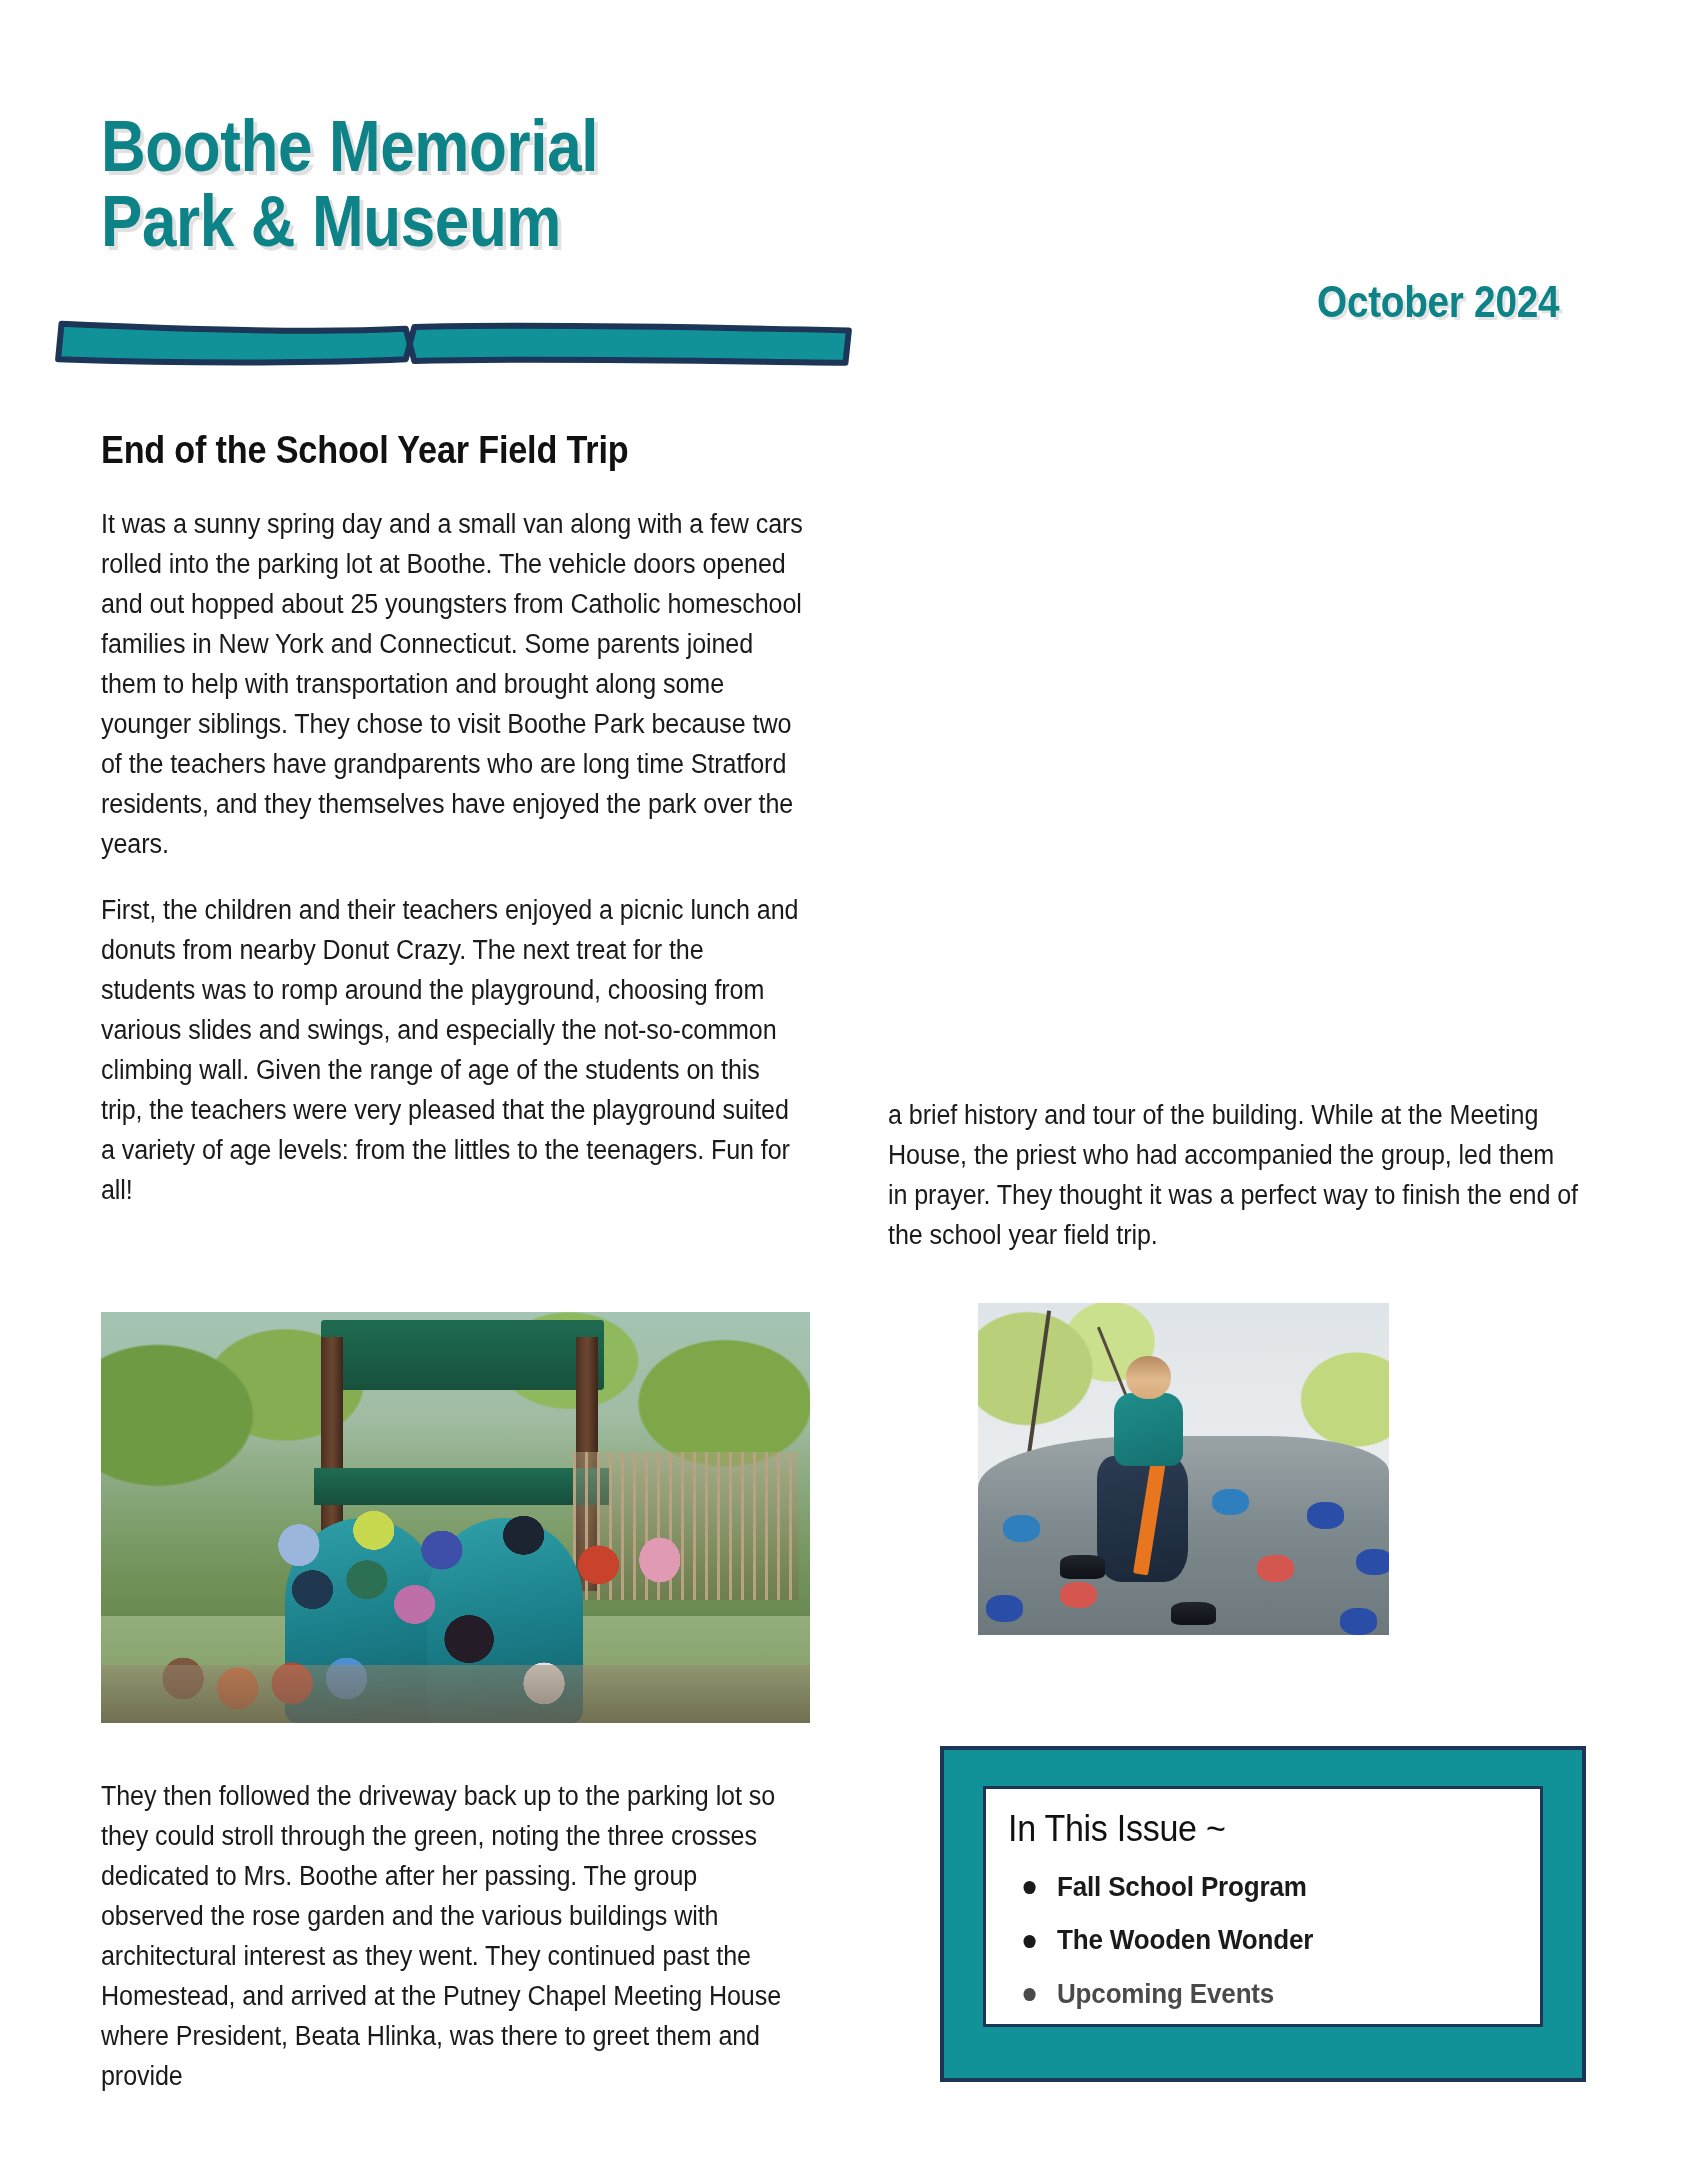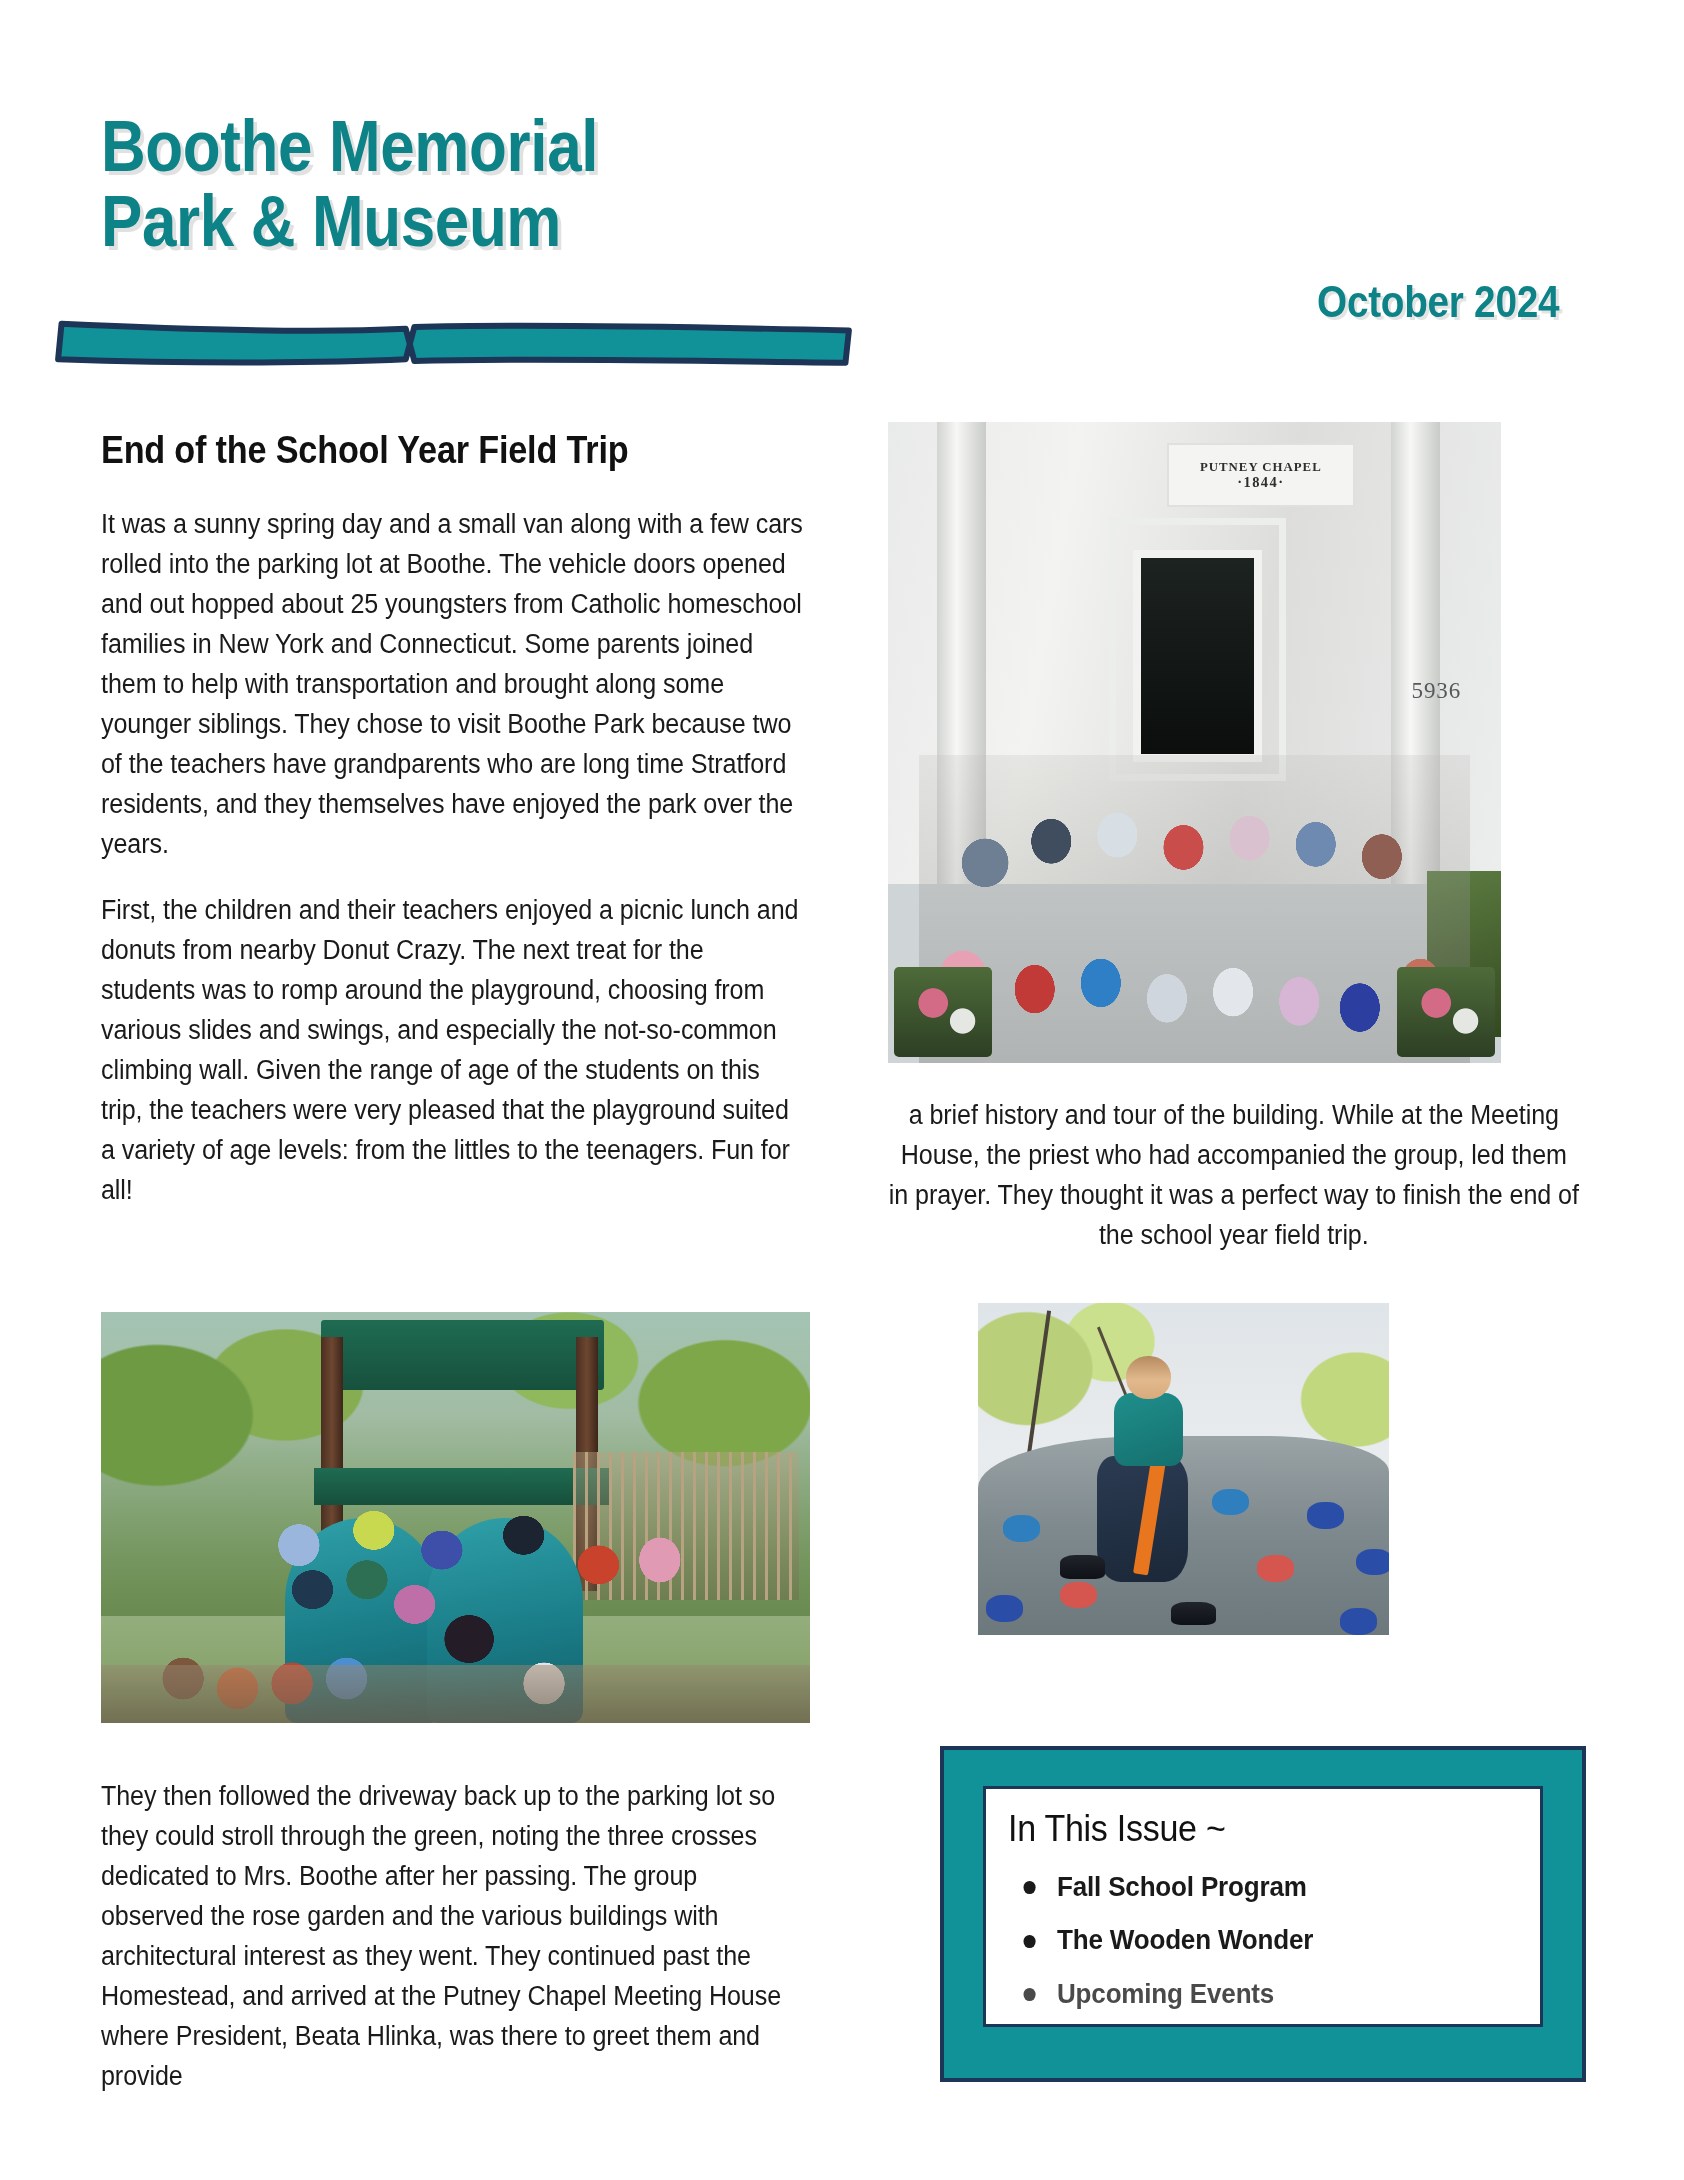--- a/index.html
+++ b/index.html
@@ -326,43 +326,24 @@
 
     <p class="body">It was a sunny spring day and a small van along with a few cars rolled into the parking lot at Boothe. The vehicle doors opened and out hopped about 25 youngsters from Catholic homeschool families in New York and Connecticut. Some parents joined them to help with transportation and brought along some younger siblings. They chose to visit Boothe Park because two of the teachers have grandparents who are long time Stratford residents, and they themselves have enjoyed the park over the years.</p>
 
     <p class="body">First, the children and their teachers enjoyed a picnic lunch and donuts from nearby Donut Crazy. The next treat for the students was to romp around the playground, choosing from various slides and swings, and especially the not-so-common climbing wall. Given the range of age of the students on this trip, the teachers were very pleased that the playground suited a variety of age levels: from the littles to the teenagers. Fun for all!</p>
   </div>
 
   <div style="position:absolute;left:101px;top:1776px;width:707px;">
     <p class="body">They then followed the driveway back up to the parking lot so they could stroll through the green, noting the three crosses dedicated to Mrs. Boothe after her passing. The group observed the rose garden and the various buildings with architectural interest as they went.  They continued past the Homestead, and arrived at the Putney Chapel Meeting House where President, Beata Hlinka, was there to greet them and provide</p>
   </div>
 
-  <div style="position:absolute;left:888px;top:1095px;width:695px;text-align:center;">
+  <div style="position:absolute;left:888px;top:1095px;width:695px;">
     <p class="body">a brief history and tour of the building. While at the Meeting House, the priest who had accompanied the group, led them in prayer. They thought it was a perfect way to finish the end of the school year field trip.</p>
   </div>
 
-  <div class="photo" id="photo-chapel">
-    <div class="chapel-wall"></div>
-    <div class="chapel-pilaster" style="left:8%;"></div>
-    <div class="chapel-pilaster" style="right:10%;"></div>
-    <div class="chapel-frame"></div>
-    <div class="chapel-door"></div>
-
-    <div class="chapel-sign">
-      <span class="sign-top">PUTNEY CHAPEL</span>
-      <span class="sign-year">·1844·</span>
-    </div>
-
-    <div class="chapel-num">5936</div>
-
-    <div class="chapel-green"></div>
-    <div class="chapel-crowd"></div>
-    <div class="chapel-flowers-l"></div>
-    <div class="chapel-flowers-r"></div>
-  </div>
 
   <div class="photo" id="photo-playground">
     <div class="pg-sky"></div>
     <div class="pg-trees"></div>
     <div class="pg-canopy"></div>
     <div class="pg-post" style="left:31%;"></div>
     <div class="pg-post" style="left:67%;"></div>
     <div class="pg-deck"></div>
     <div class="pg-rail"></div>
     <div class="pg-slide-a"></div>

